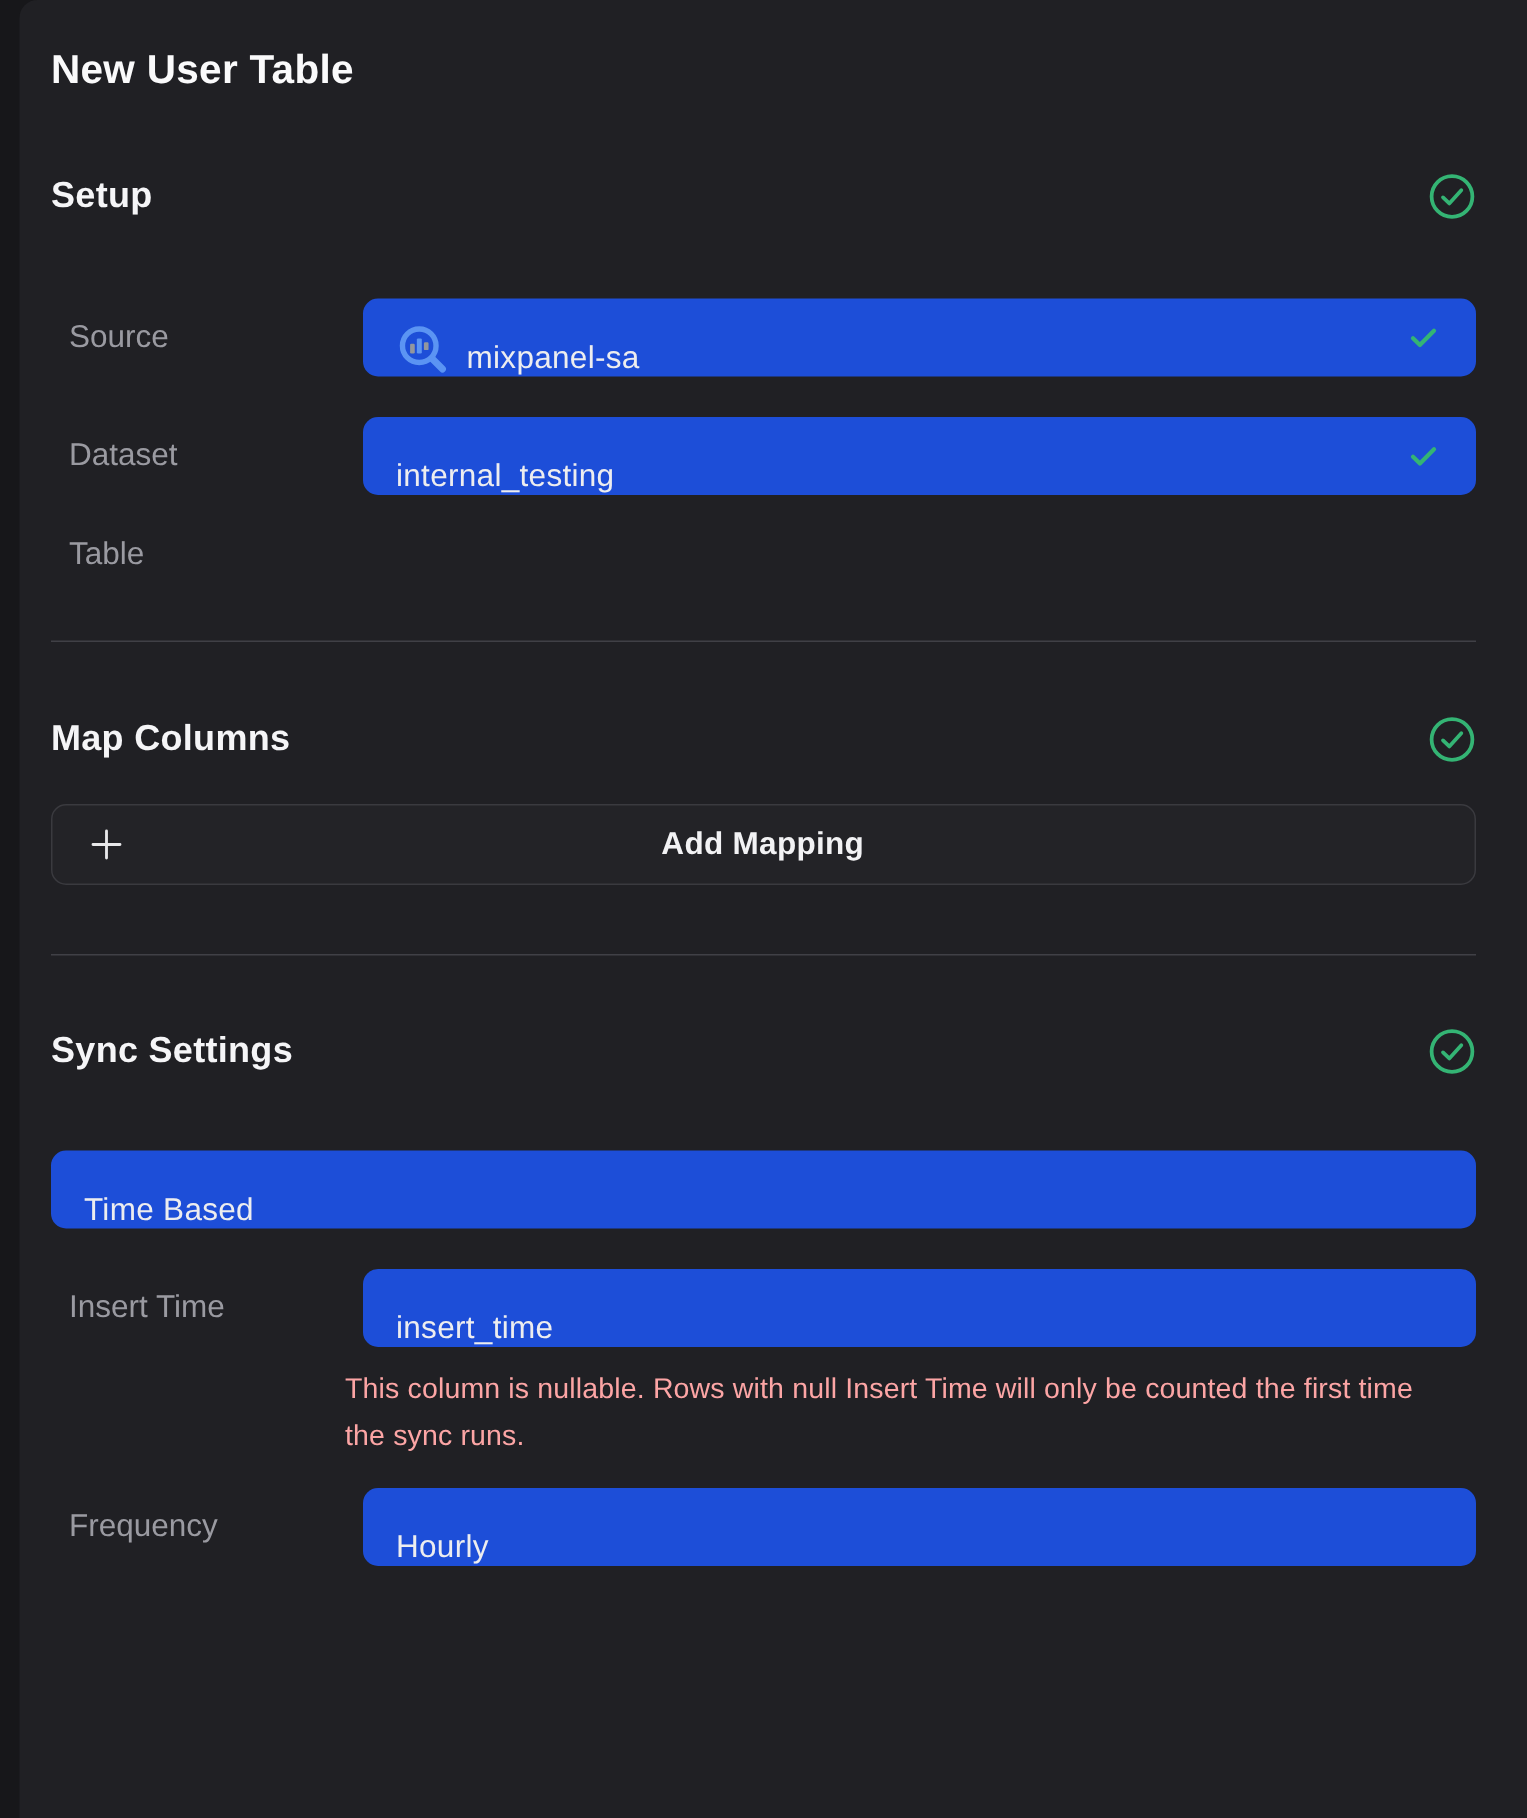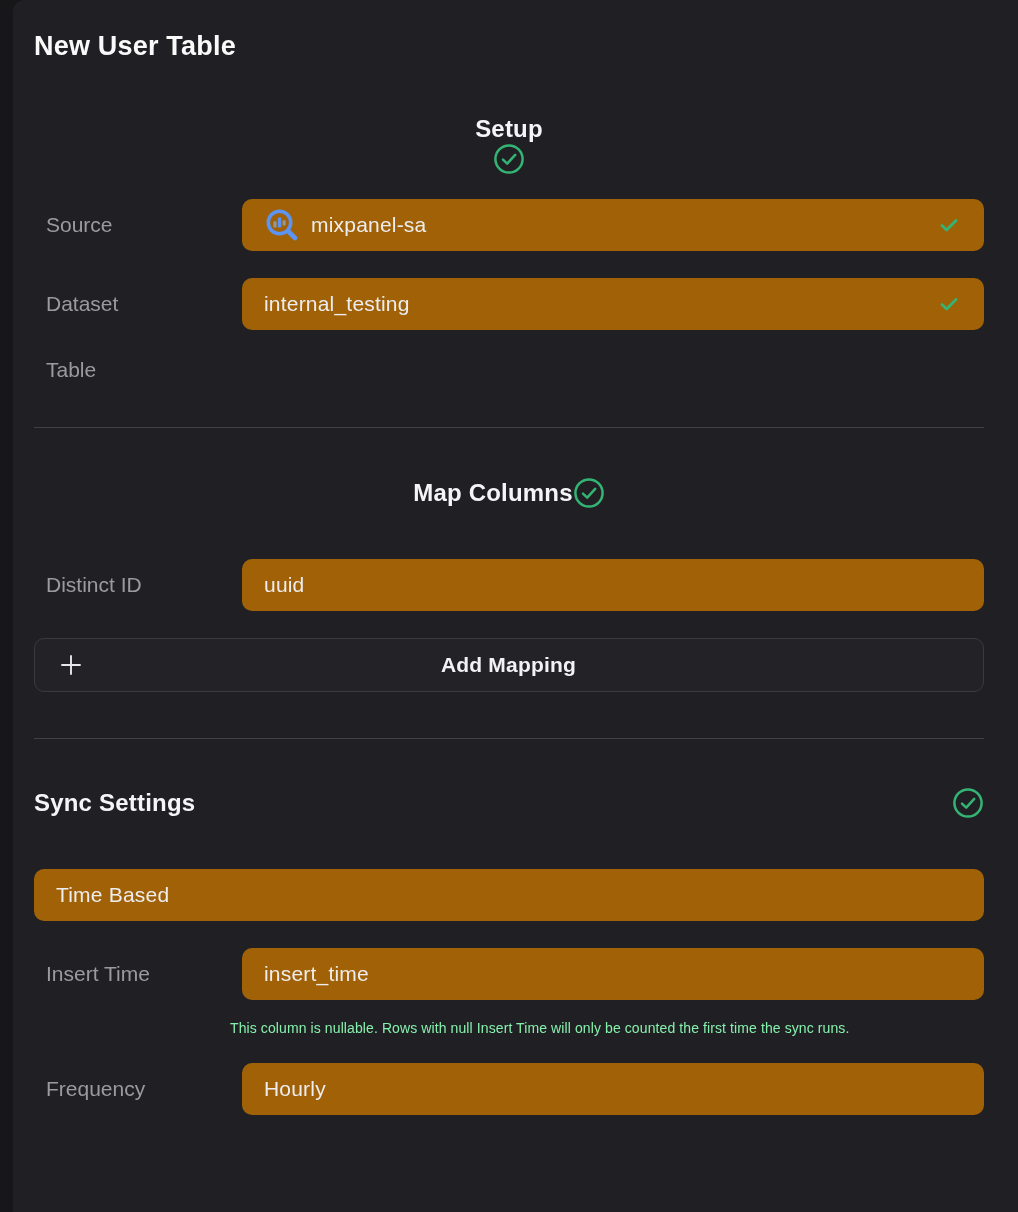--- a/index.html
+++ b/index.html
@@ -28,22 +28,22 @@
     align-items: center;
     justify-content: space-between;
     height: 32px;
   }
   .section-title {
     color: #f5f5f7;
     font-size: 24px;
     font-weight: 700;
     letter-spacing: 0.2px;
   }
-  .hdr-setup { margin-top: 53px; flex-direction: column; }
-  .hdr-map   { margin-top: 49px; justify-content: center; }
+  .hdr-setup { margin-top: 53px; }
+  .hdr-map   { margin-top: 49px; }
   .hdr-sync  { margin-top: 48px; gap: 12px; }
   .status-circle { width: 32px; height: 32px; flex: 0 0 auto; }
   .form-row {
     display: flex;
     align-items: center;
   }
   .row-1 { margin-top: 52px; }
   .row-n { margin-top: 27px; }
   .row-map-1 { margin-top: 50px; }
   .row-sync-1 { margin-top: 50px; }
@@ -51,24 +51,24 @@
     width: 196px;
     flex: 0 0 196px;
     color: #9a9aa1;
     font-size: 21px;
     line-height: 26px;
     margin-left: 12px;
   }
   .field {
     flex: 1 1 auto;
     height: 52px;
-    background: #a16207;
+    background: #1d4ed8;
     border-radius: 10px;
     display: flex;
-    align-items: center;
+    align-items: flex-end;
     padding: 0 22px;
     position: relative;
     cursor: pointer;
   }
   .field-value {
     color: #ededef;
     font-size: 21px;
     letter-spacing: 0.2px;
   }
   .field-icon { width: 36px; height: 36px; margin-right: 11px; flex: 0 0 auto; }
@@ -105,22 +105,22 @@
     color: #f2f2f4;
     font-size: 21px;
     font-weight: 700;
     letter-spacing: 0.2px;
   }
   .plus-icon { width: 24px; height: 24px; flex: 0 0 auto; }
   .warning-text {
     margin-left: 196px;
     margin-top: 13px;
     max-width: 742px;
-    color: #86efac;
-    font-size: 14px;
+    color: #fca5a5;
+    font-size: 19px;
     line-height: 31px;
     letter-spacing: 0.1px;
   }
   .row-freq { margin-top: 19px; }
 </style>
 </head>
 <body>
 
 <div class="panel">
 
@@ -178,26 +178,20 @@
   <div class="section-header hdr-map">
     <span class="section-title">Map Columns</span>
     <span class="status-circle">
       <svg width="32" height="32" viewBox="0 0 32 32" fill="none">
         <circle cx="16" cy="16" r="13.6" stroke="#34b474" stroke-width="2.5"></circle>
         <path d="M10 16.6 L14.2 20.6 L22.2 11.8" stroke="#34b474" stroke-width="2.5" stroke-linecap="round" stroke-linejoin="round" fill="none"></path>
       </svg>
     </span>
   </div>
 
-  <div class="form-row row-map-1">
-    <span class="form-label">Distinct ID</span>
-    <div class="field">
-      <span class="field-value">uuid</span>
-    </div>
-  </div>
 
   <div class="add-btn">
     <span class="plus-icon">
       <svg width="24" height="24" viewBox="0 0 24 24" fill="none">
         <path d="M12 3 V21 M3 12 H21" stroke="#e8e8ea" stroke-width="1.9" stroke-linecap="round"></path>
       </svg>
     </span>
     <span class="add-btn-label">Add Mapping</span>
   </div>
 

